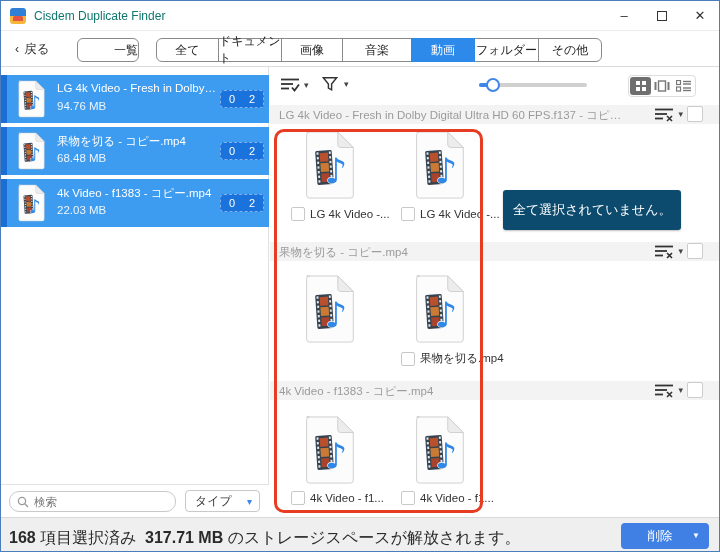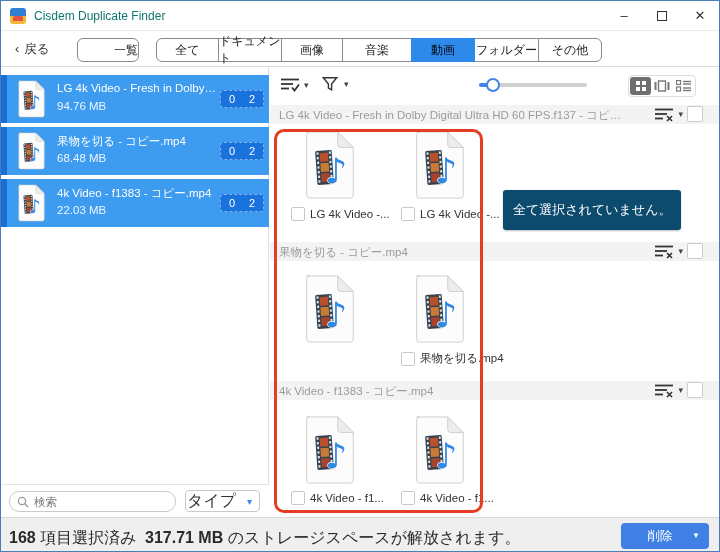--- a/index.html
+++ b/index.html
@@ -31,21 +31,21 @@
   .tabs { position:absolute; left:155px; top:7px; height:24px; display:flex; }
   .tab { height:24px; border:1px solid #8a8a8a; margin-left:-1px; display:flex; align-items:center;
     justify-content:center; font-size:12px; background:#fff; color:#222; }
   .tab:nth-child(1){ width:63px; margin-left:0; border-radius:6px 0 0 6px; }
   .tab:nth-child(2){ width:64px; }
   .tab:nth-child(3){ width:62px; }
   .tab:nth-child(4){ width:70px; }
   .tab:nth-child(5){ width:64px; }
   .tab:nth-child(6){ width:65px; }
   .tab:nth-child(7){ width:64px; border-radius:0 6px 6px 0; }
-  .tab.active { background:#2e8aea; border-color:#2e8aea; color:#000000; z-index:2; }
+  .tab.active { background:#2e8aea; border-color:#2e8aea; color:#ffffff; z-index:2; }
 
   
   .sidebar { position:absolute; left:0; top:66px; width:268px; height:450px; background:#fff;
     border-right:1px solid #e0e0e0; }
   .dupitem { position:absolute; left:0; width:268px; height:48px; background:#3d9bf0; color:#fff; }
   .dupitem .strip { position:absolute; left:0; top:0; bottom:0; width:6px; background:#1b6ed3; }
   .dupitem .fico { position:absolute; left:14px; top:5px; width:32px; height:38px; }
   .dupitem .nm { position:absolute; left:56px; top:7px; width:160px; white-space:nowrap;
     overflow:hidden; text-overflow:ellipsis; font-size:11.5px; }
   .dupitem .sz { position:absolute; left:56px; top:25px; font-size:11.5px; color:#ecf5ff; }
@@ -55,21 +55,21 @@
 
   .searchrow { position:absolute; left:0; top:417px; width:268px; height:33px; background:#fff;
     border-top:1px solid #e3e3e3;padding-left:36px; }
   .searchbox { position:absolute; left:8px; top:6px; width:167px; height:21px; border:1px solid #c9c9c9;
     border-radius:10px; background:#fff; }
   .searchbox svg { position:absolute; left:7px; top:4px; }
   .searchbox input { position:absolute; left:24px; top:1px; width:135px; height:17px; border:none;
     outline:none; font-size:11.5px; color:#444; font-family:inherit; background:transparent; }
   .typedd { position:absolute; left:184px; top:5px; width:75px; height:22px; border:1px solid #c9c9c9;
     border-radius:4px; background:#fff; display:flex; align-items:center; }
-  .typedd .lbl { margin-left:1px; font-size:16px; color:#333; }
+  .typedd .lbl { margin-left:9px; font-size:12px; color:#333; }
   .typedd .car { margin-left:auto; margin-right:7px; color:#3f86e8; font-size:10px; }
 
   
   .main { position:absolute; left:269px; top:66px; width:451px; height:450px; background:#fff; }
   .ctlrow { position:absolute; left:0; top:0; width:100%; height:36px; }
   .sorticon { position:absolute; left:10px; top:10px; display:flex; align-items:center; gap:4px; }
   .filtericon { position:absolute; left:52px; top:9px; display:flex; align-items:center; gap:6px; }
   .caret { font-size:9px; color:#444; }
   .slider { position:absolute; left:209px; top:16px; width:108px; height:4px; background:#d0d0d0; border-radius:2px; }
   .slider .fill { position:absolute; left:0; top:0; height:4px; width:14px; background:#3f86e8; border-radius:2px; }

